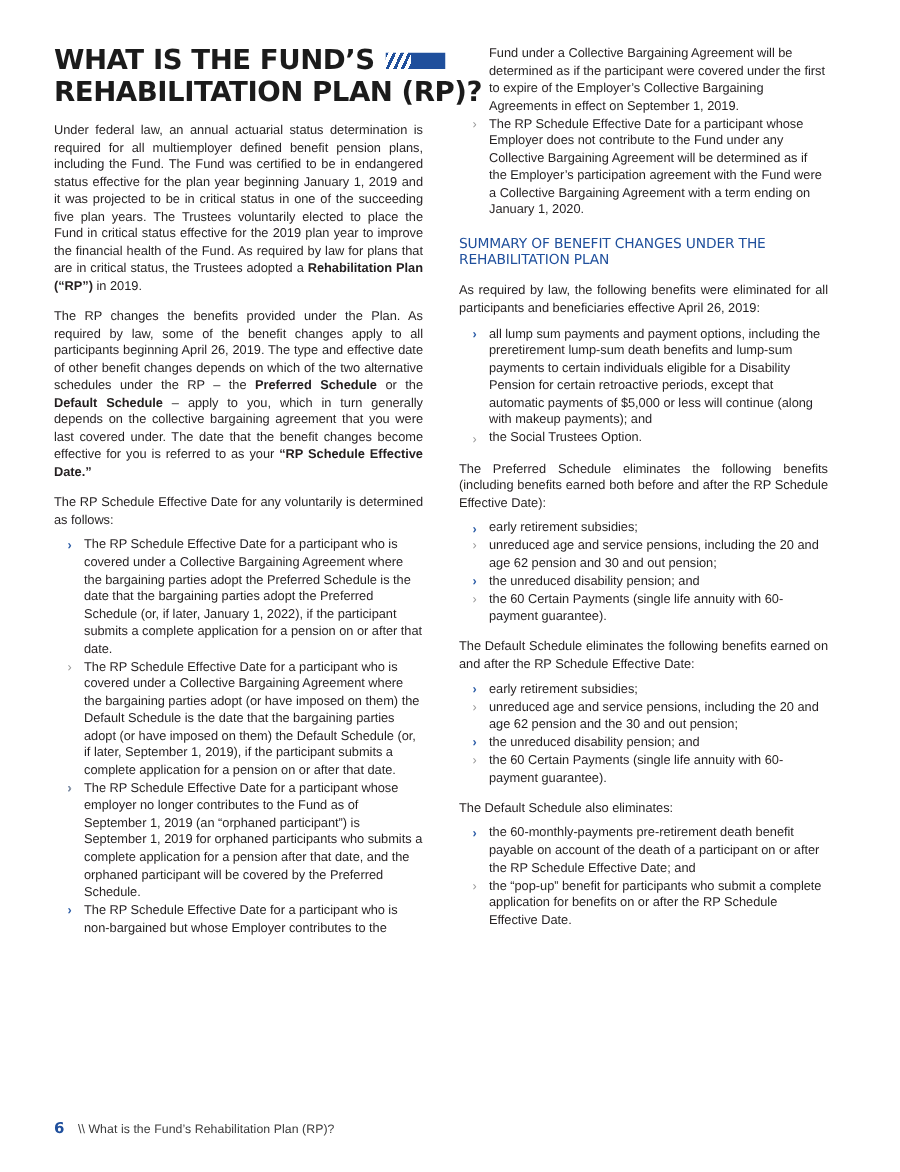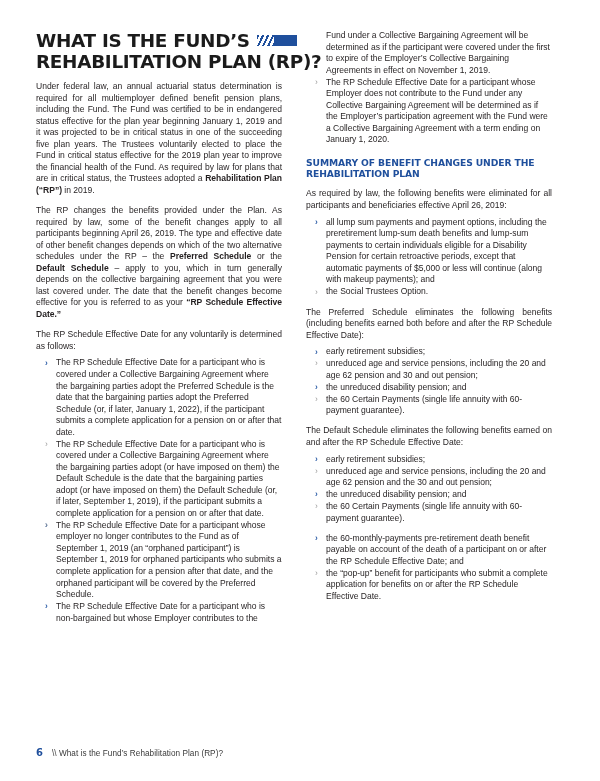--- a/index.html
+++ b/index.html
@@ -84,21 +84,21 @@
   }
   p.body:last-child { margin-bottom: 0; }
   p.tight { margin-bottom: 5.2px; }
   b, strong { font-weight: bold; }
 
   
   h2.sub {
     font-family: "DejaVu Sans", sans-serif;
     font-size: 9.2px;
     line-height: 11.6px;
-    font-weight: bold;
+    font-weight: normal;
     color: #1f4f9c;
     text-transform: uppercase;
     letter-spacing: -0.1px;
     margin: 11px 0 8.4px 0;
   }
 
   
   ul.chev {
     list-style: none;
     margin: 0 0 8.6px 0;
@@ -182,21 +182,21 @@
         <li><span class="chev-mark">›</span></li>
         <li class="alt"><span class="chev-mark">›</span><span>The RP Schedule Effective Date for a participant whose employer no longer contributes to the Fund as of September 1, 2019 (an “orphaned participant”) is September 1, 2019 for orphaned participants who submits a complete application for a pension after that date, and the orphaned participant will be covered by the Preferred Schedule.</span></li>
         <li><span class="chev-mark">›</span><span>The RP Schedule Effective Date for a participant who is non-bargained but whose Employer contributes to the</span></li>
       </ul>
 
     </div>
 
     <div class="col">
 
       <ul class="chev">
-        <li style="padding-left:20px"><span>Fund under a Collective Bargaining Agreement will be determined as if the participant were covered under the first to expire of the Employer’s Collective Bargaining Agreements in effect on November 1, 2019.</span></li>
+        <li style="padding-left:20px"><span>Fund under a Collective Bargaining Agreement will be determined as if the participant were covered under the first to expire of the Employer’s Collective Bargaining Agreements in effect on September 1, 2019.</span></li>
         <li class="alt"><span class="chev-mark">›</span><span>The RP Schedule Effective Date for a participant whose Employer does not contribute to the Fund under any Collective Bargaining Agreement will be determined as if the Employer’s participation agreement with the Fund were a Collective Bargaining Agreement with a term ending on January 1, 2020.</span></li>
       </ul>
 
       <h2 class="sub">
         <span>SUMMARY OF BENEFIT CHANGES UNDER THE</span><br>
         <span>REHABILITATION PLAN</span>
       </h2>
 
       <p class="body tight">As required by law, the following benefits were eliminated for all participants and beneficiaries effective April 26, 2019:</p>
 
@@ -216,20 +216,21 @@
 
       <p class="body tight">The Default Schedule eliminates the following benefits earned on and after the RP Schedule Effective Date:</p>
 
       <ul class="chev">
         <li><span class="chev-mark">›</span><span>early retirement subsidies;</span></li>
         <li class="alt"><span class="chev-mark">›</span><span>unreduced age and service pensions, including the 20 and age 62 pension and the 30 and out pension;</span></li>
         <li><span class="chev-mark">›</span><span>the unreduced disability pension; and</span></li>
         <li class="alt"><span class="chev-mark">›</span><span>the 60 Certain Payments (single life annuity with 60-payment guarantee).</span></li>
       </ul>
 
+      <p class="body tight">The Default Schedule also eliminates:</p>
 
       <ul class="chev">
         <li><span class="chev-mark">›</span><span>the 60-monthly-payments pre-retirement death benefit payable on account of the death of a participant on or after the RP Schedule Effective Date; and</span></li>
         <li class="alt"><span class="chev-mark">›</span><span>the “pop-up” benefit for participants who submit a complete application for benefits on or after the RP Schedule Effective Date.</span></li>
       </ul>
 
     </div>
   </div>
 
   <div class="footer">

